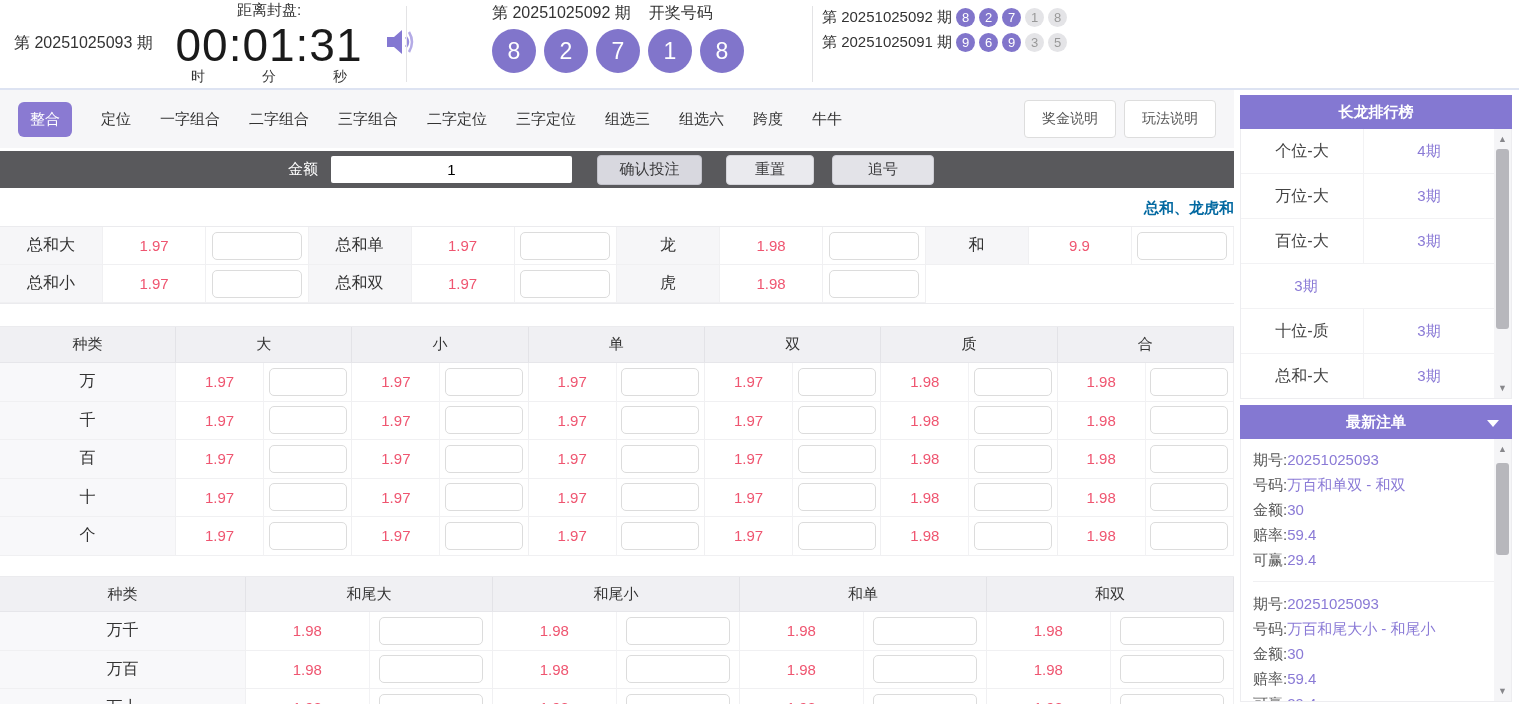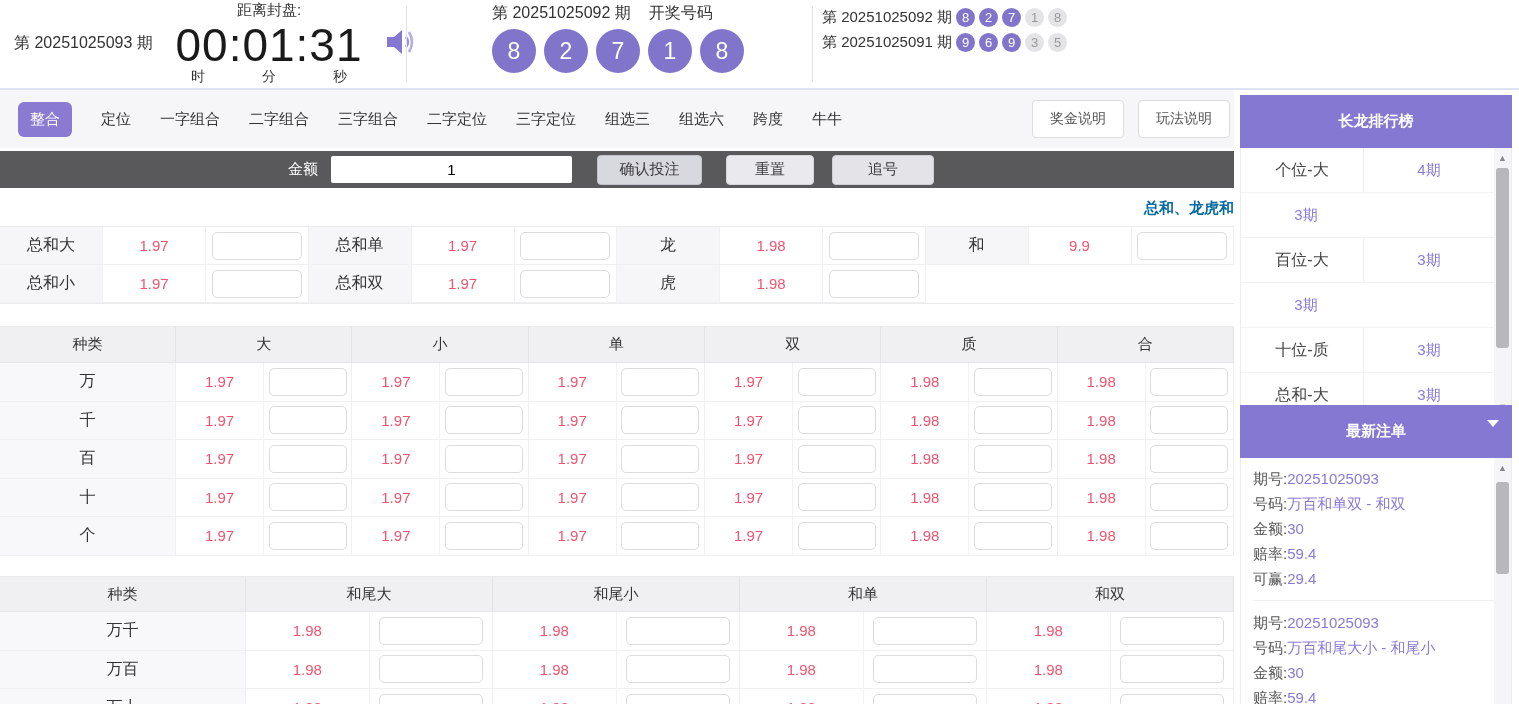--- a/index.html
+++ b/index.html
@@ -28,21 +28,21 @@
   .mini{width:19px;height:19px;border-radius:50%;display:flex;align-items:center;justify-content:center;
     font-size:13px;margin-left:4px}
   .mini.p{background:#8175cb;color:#fff}
   .mini.g{background:#e4e4e7;color:#999}
   .blue-line{position:absolute;top:88px;left:0;width:1519px;height:2px;background:#dde3f2}
   
   .tab-bar{position:absolute;top:90px;left:0;width:1234px;height:58px;background:#f6f6f8;
     display:flex;align-items:center;padding-left:18px;gap:29px}
   .tab{font-size:15px;color:#333;cursor:pointer;white-space:nowrap}
   .tab.active{background:#8a7ad2;color:#fff;padding:8px 12px;border-radius:6px}
-  .help{margin-left:auto;display:flex;gap:14px;margin-right:4px}
+  .help{margin-left:auto;display:flex;gap:8px;margin-right:18px}
   .help-btn{background:#fff;border:1px solid #ddd;border-radius:4px;padding:9px 17px;font-size:14px;
     color:#555;font-family:inherit;cursor:pointer}
   
   .bet-bar{position:absolute;top:151px;left:0;width:1234px;height:37px;background:#59595c;
     display:flex;align-items:center}
   .amt-label{color:#fff;font-size:15px;margin-left:288px}
   .amt-input{width:241px;height:27px;margin-left:13px;text-align:center;font-size:15px;
     border:none;border-radius:2px;font-family:inherit}
   .bbtn{height:30px;border-radius:4px;font-size:15px;color:#3a3a3c;font-family:inherit;cursor:pointer}
   .bbtn.confirm{width:105px;margin-left:25px;background:#d8d8df;border:1px solid #c2c2ca}
@@ -72,21 +72,21 @@
   .ic{display:flex;align-items:center;justify-content:center;border-right:1px solid #f0f0f2;
     border-bottom:1px solid #f0f0f2;background:#fff}
   .pr .binput{width:78px}
   
   .tail-table{position:absolute;top:576px;left:0;width:1234px;border-top:1px solid #ebebee}
   .th{display:grid;grid-template-columns:246px repeat(4,247px);height:35px;background:#f0f0f3}
   .trw{display:grid;grid-template-columns:246px repeat(4,123.5px 123.5px);height:38.5px}
   .trw .binput{width:104px}
   
   .panel{position:absolute;left:1240px;width:272px}
-  .phead{height:53px;background:#8478d2;color:#fff;font-weight:700;font-size:15px;
+  .phead{height:34px;background:#8478d2;color:#fff;font-weight:700;font-size:15px;
     display:flex;align-items:center;justify-content:center;position:relative}
   .caret{position:absolute;right:13px;top:15px;width:0;height:0;border-left:6px solid transparent;
     border-right:6px solid transparent;border-top:7px solid #fff;cursor:pointer}
   .pbody{position:relative;background:#fff;border:1px solid #ededf0;border-top:none;overflow:hidden}
   .ranking{top:95px}
   .ranking .pbody{height:270px}
   .rank-row{display:flex;height:45px;border-bottom:1px solid #f2f2f4}
   .rank-name{width:123px;display:flex;align-items:center;justify-content:center;font-size:16px;
     color:#444;border-right:1px solid #f2f2f4}
   .rank-count{width:130px;display:flex;align-items:center;justify-content:center;font-size:15px;color:#8a7ad6}
@@ -549,20 +549,21 @@
   </div>
 
   <div class="panel ranking">
     <div class="phead">长龙排行榜</div>
     <div class="pbody">
       <div class="rank-row">
         <div class="rank-name">个位-大</div>
         <div class="rank-count">4期</div>
       </div>
       <div class="rank-row">
+        <div class="rank-name">万位-大</div>
         <div class="rank-count">3期</div>
       </div>
       <div class="rank-row">
         <div class="rank-name">百位-大</div>
         <div class="rank-count">3期</div>
       </div>
       <div class="rank-row">
         <div class="rank-count">3期</div>
       </div>
       <div class="rank-row">

